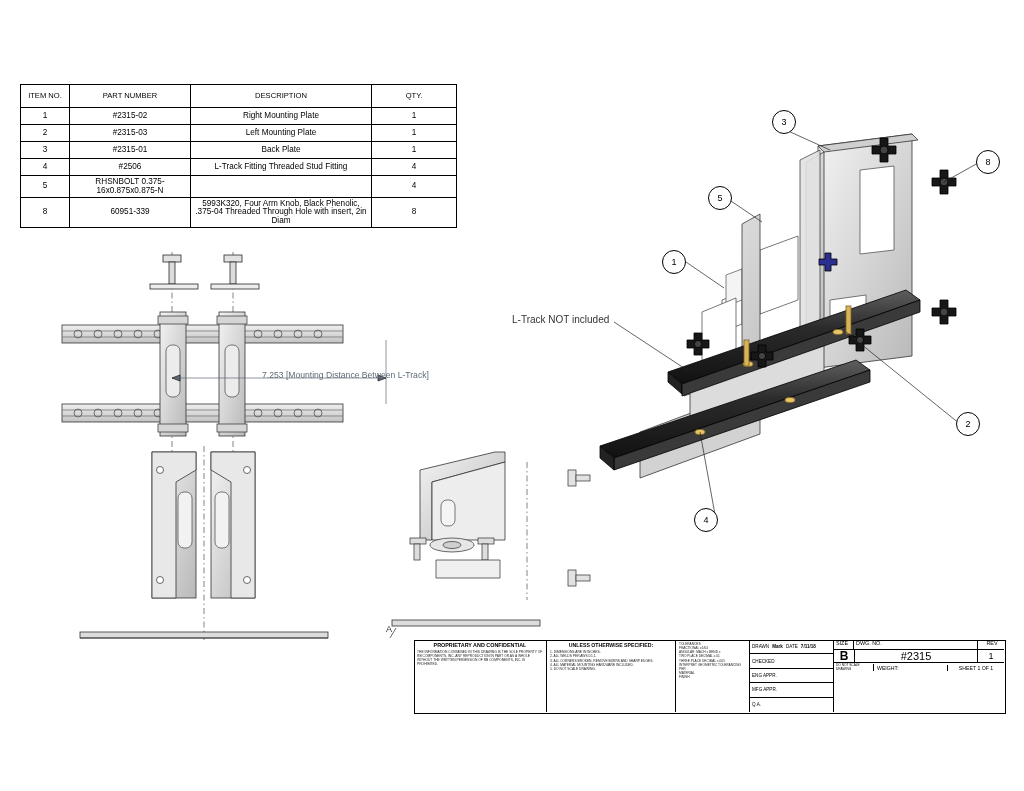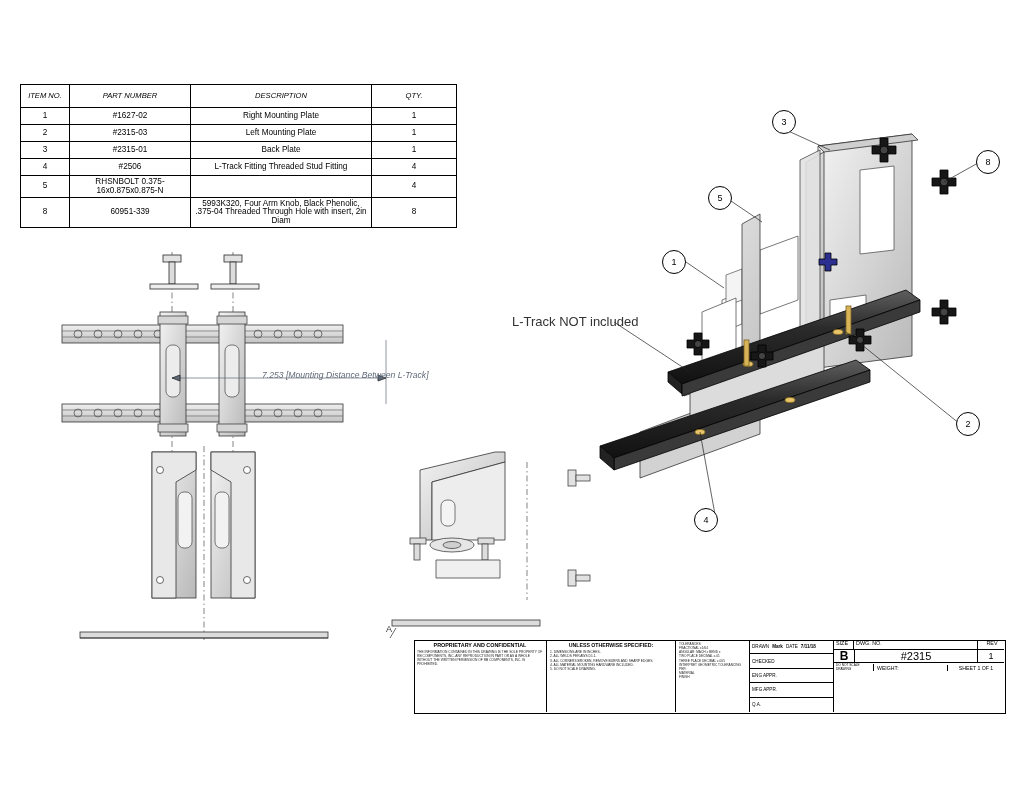--- a/index.html
+++ b/index.html
@@ -6,28 +6,28 @@
   body{width:1024px;height:791px;font-family:"Liberation Sans",sans-serif;color:#000;overflow:hidden;}
   #sheet{position:relative;width:1024px;height:791px;background:#fff;}
 
   
   .bom{position:absolute;left:20px;top:84px;width:437px;border:1.2px solid #000;border-collapse:collapse;}
   .bom td,.bom th{border:1px solid #000;font-size:8.2px;text-align:center;vertical-align:middle;padding:1px 2px;line-height:1.05;font-weight:normal;}
   .bom .c-item{width:44px;}
   .bom .c-pn{width:116px;}
   .bom .c-desc{width:176px;}
   .bom .c-qty{width:auto;}
-  .bom thead td{height:20px;font-size:7.6px;font-style:italic;}
+  .bom thead td{height:20px;font-size:7.6px;}
   .bom tbody tr{height:17px;}
 
   
   .svgwrap{position:absolute;left:0;top:0;width:1024px;height:791px;pointer-events:none;}
 
   
-  .lbl{position:absolute;font-size:13px;color:#333;white-space:nowrap;}
+  .lbl{position:absolute;font-size:10px;color:#333;white-space:nowrap;}
   .lbl-dim{position:absolute;font-size:8.6px;color:#5f6a78;white-space:nowrap;}
   .balloon{position:absolute;width:22px;height:22px;border:1px solid #000;border-radius:50%;background:#fff;font-size:9px;
            display:flex;align-items:center;justify-content:center;}
 
   
   .tb{position:absolute;left:414px;top:640px;width:590px;height:72px;border:1.2px solid #000;}
   .tb-notes{position:absolute;left:414px;top:640px;width:133px;height:72px;border-right:1px solid #000;box-sizing:border-box;padding:2px 3px;}
   .tb-notes .hd{font-size:5.4px;font-weight:bold;text-align:center;margin-bottom:2px;}
   .tb-notes .bd{font-size:3.3px;line-height:1.25;color:#222;}
   .tb-std{position:absolute;left:547px;top:640px;width:129px;height:72px;border-right:1px solid #000;box-sizing:border-box;padding:2px 3px;}
@@ -69,21 +69,21 @@
       <tr>
         <td class="c-item">ITEM NO.</td>
         <td class="c-pn">PART NUMBER</td>
         <td class="c-desc">DESCRIPTION</td>
         <td class="c-qty">QTY.</td>
       </tr>
     </thead>
     <tbody>
       <tr>
         <td>1</td>
-        <td>#1627-02</td>
+        <td>#2315-02</td>
         <td>Right Mounting Plate</td>
         <td>1</td>
       </tr>
       <tr>
         <td>2</td>
         <td>#2315-03</td>
         <td>Left Mounting Plate</td>
         <td>1</td>
       </tr>
       <tr>
@@ -306,21 +306,21 @@
       <line x1="786" y1="130" x2="830" y2="150"></line>
       <line x1="978" y1="163" x2="944" y2="182"></line>
       <line x1="728" y1="199" x2="762" y2="222"></line>
       <line x1="686" y1="262" x2="724" y2="288"></line>
       <line x1="960" y1="424" x2="846" y2="332"></line>
       <line x1="716" y1="520" x2="700" y2="432"></line>
       <line x1="614" y1="322" x2="690" y2="372"></line>
     </g>
   </svg>
 
-  <div class="lbl-dim" style="left:262px;top:370px;font-style:italic;">7.253 [Mounting Distance Between L-Track]</div>
+  <div class="lbl-dim" style="left:262px;top:370px;">7.253 [Mounting Distance Between L-Track]</div>
   <div class="lbl" style="left:512px;top:314px;">L-Track NOT included</div>
   <div class="lbl" style="left:386px;top:624px;font-size:9px;">A</div>
 
   <div class="balloon" style="left:772px;top:110px;">3</div>
   <div class="balloon" style="left:976px;top:150px;">8</div>
   <div class="balloon" style="left:708px;top:186px;">5</div>
   <div class="balloon" style="left:662px;top:250px;">1</div>
   <div class="balloon" style="left:956px;top:412px;">2</div>
   <div class="balloon" style="left:694px;top:508px;">4</div>
 

